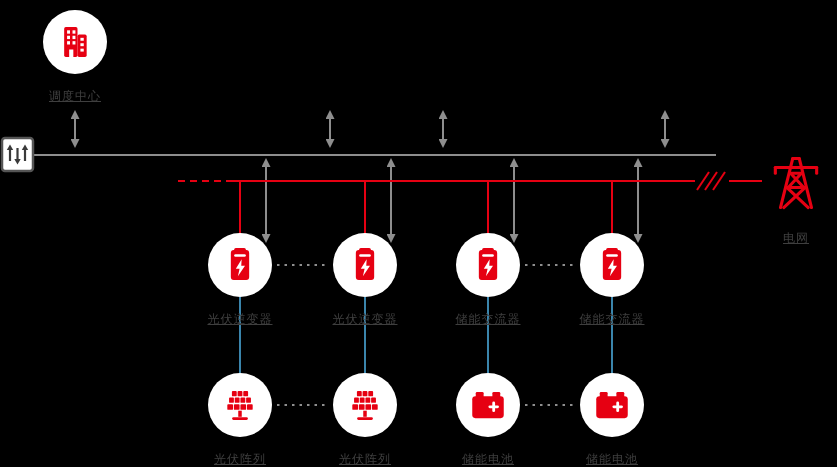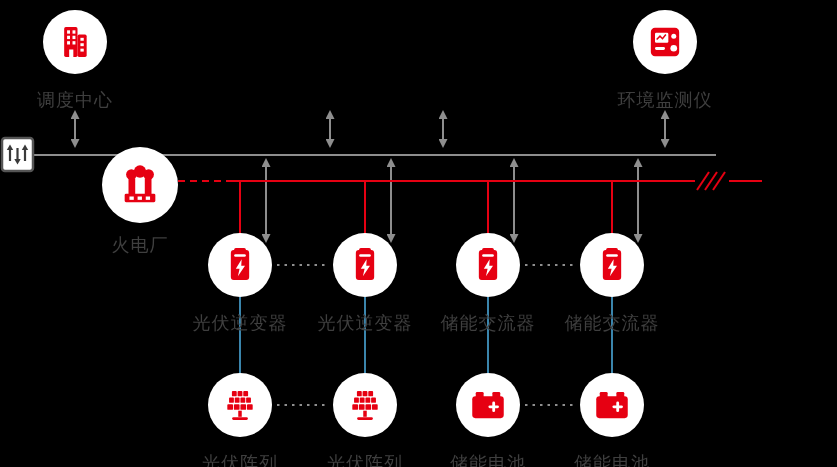--- a/index.html
+++ b/index.html
@@ -14,21 +14,21 @@
   .w-blue  { stroke:var(--line-blue,#4aa7d9); stroke-width:1.6; }
   .w-dot   { stroke:var(--line-gray,#9a9a9a); stroke-width:2; stroke-dasharray:2.5 5; }
   .arrowhead { fill:var(--line-gray,#8e8e8e); }
   .node { position:absolute; width:64px; }
   .circle { width:64px; height:64px; border-radius:50%;
             background:var(--node-bg,#fff);
             display:flex; align-items:center; justify-content:center; }
   .circle--big { width:76px; height:76px; }
   .label { position:absolute; top:78px; left:50%; transform:translateX(-50%);
            white-space:nowrap; color:var(--label-text,#3f3f3f);
-           font-size:18px; letter-spacing:1px; }
+           font-size:12px; letter-spacing:1px;text-decoration:underline; }
   .node--thermal .label { top:86px; }
   .node--grid .label { top:80px; }
   .meter { position:absolute; left:0; top:136px; width:36px; height:38px; }
 </style>
 </head>
 <body>
 
 <div class="stage">
 
   <svg class="wires" width="837" height="467">
@@ -117,55 +117,41 @@
             <rect x="30.5" y="25.5" width="4" height="3.5"></rect>
             <rect x="30.5" y="32" width="4" height="3.5"></rect>
         </g>
       </svg>
     </div>
     <div class="label">调度中心</div>
   </div>
 
 
 
-  <div class="node" style="left:633px; top:10px;">
-    <div class="circle">
-      <svg width="40" height="40" viewBox="0 0 48 48">
-        <rect x="7" y="7" width="34" height="34" rx="5" fill="#e60012"></rect>
-        <rect x="12" y="13" width="16" height="12" rx="1.5" fill="#ffffff"></rect>
-        <polyline points="14,21 18,17 21,20 25,15" stroke="#e60012" stroke-width="1.8" fill="none"></polyline>
-        <circle cx="34.5" cy="17" r="3" fill="#ffffff"></circle>
-        <rect x="12" y="30" width="12" height="3.5" rx="1.75" fill="#ffffff"></rect>
-        <circle cx="34.5" cy="31.5" r="4" fill="#ffffff"></circle>
-      </svg>
-    </div>
-    <div class="label">环境监测仪</div>
-  </div>
-
-  <div class="node node--thermal" style="left:102px; top:147px; width:76px;">
-    <div class="circle circle--big">
-      <svg width="46" height="46" viewBox="0 0 48 48">
-        <g fill="#e60012">
-          <circle cx="15" cy="13" r="5.5"></circle>
-          <circle cx="24" cy="10" r="6.5"></circle>
-          <circle cx="33" cy="13" r="5.5"></circle>
-          <rect x="12" y="17" width="7" height="18"></rect>
-          <rect x="29" y="17" width="7" height="18"></rect>
-          <rect x="8" y="33" width="32" height="9" rx="1.5"></rect>
-        </g>
-        <g fill="#ffffff">
-          <rect x="13" y="36" width="4.5" height="3.5"></rect>
-          <rect x="21.5" y="36" width="4.5" height="3.5"></rect>
-          <rect x="30" y="36" width="4.5" height="3.5"></rect>
-        </g>
-      </svg>
-    </div>
-    <div class="label">火电厂</div>
-  </div>
-
+
+
+  <div class="node node--grid" style="left:764px; top:150px;">
+    <svg width="62" height="66" viewBox="0 0 48 48" style="display:block; margin:0 auto;">
+      <g stroke="#e60012" stroke-width="2.4" fill="none" stroke-linecap="round" stroke-linejoin="round">
+        <path d="M21.5,5 H26.5"></path>
+        <path d="M21.5,5 L12,43"></path>
+        <path d="M26.5,5 L36,43"></path>
+        <path d="M8,12 H40"></path>
+        <path d="M8,12 V16.5"></path>
+          <path d="M40,12 V16.5"></path>
+        <path d="M19.8,16.5 H28.2"></path>
+        <path d="M17,27.5 H31"></path>
+        <path d="M19.8,16.5 L30,27.5"></path>
+          <path d="M28.2,16.5 L18,27.5"></path>
+        <path d="M17,27.5 L33.5,43"></path>
+          <path d="M31,27.5 L14.5,43"></path>
+      </g>
+    </svg>
+    <div class="label">电网</div>
+  </div>
 
   <div class="node" style="left:208px; top:233px;">
     <div class="circle">
       <svg width="40" height="40" viewBox="0 0 48 48">
         <rect x="17" y="3.5" width="14" height="4" rx="2" fill="#e60012"></rect>
         <rect x="13" y="6" width="22" height="36" rx="3.5" fill="#e60012"></rect>
         <rect x="17" y="11" width="14" height="3" rx="1.5" fill="#ffffff"></rect>
         <polygon points="26,17 19,28.5 23.5,28.5 21.5,37.5 30,25 25.5,25" fill="#ffffff"></polygon>
       </svg>
     </div>

